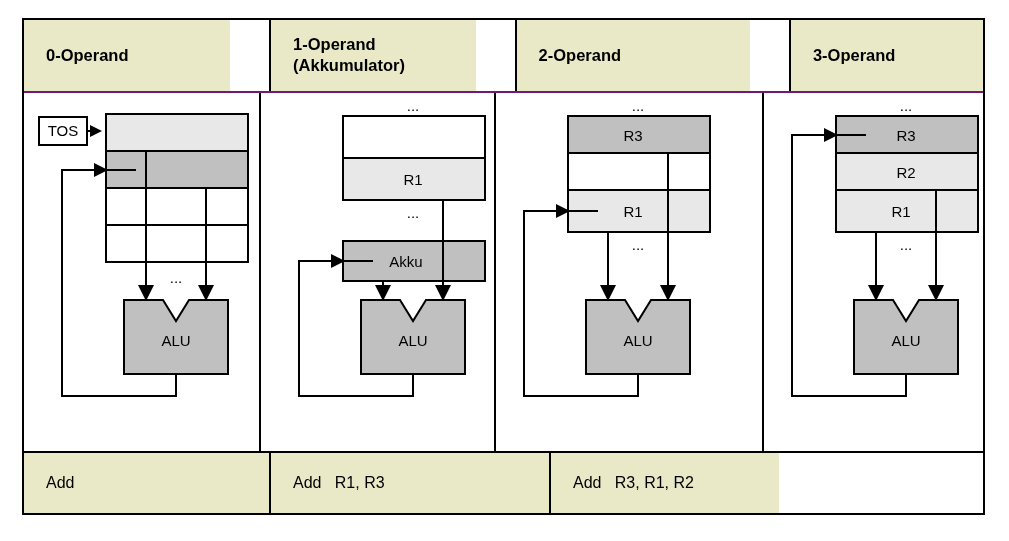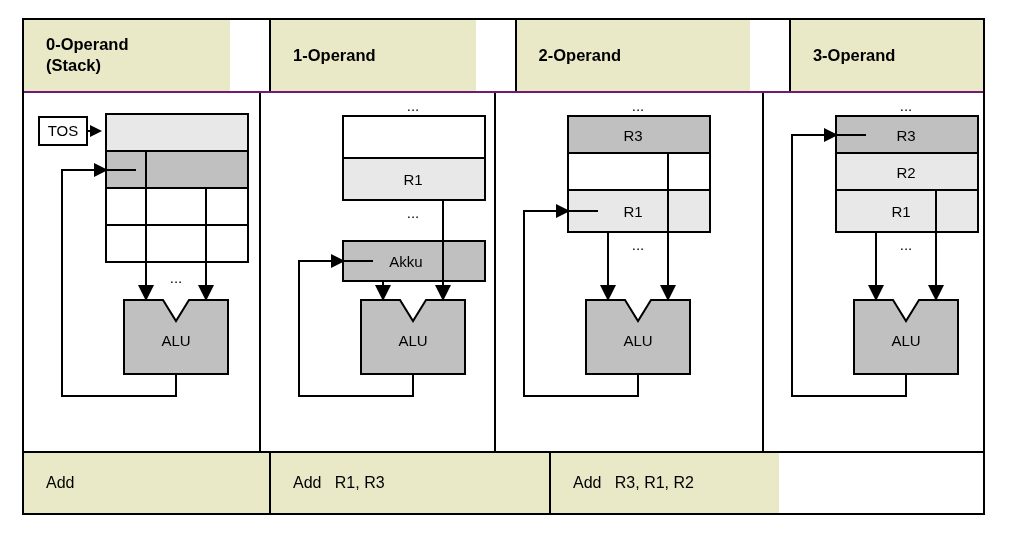--- a/index.html
+++ b/index.html
@@ -93,24 +93,24 @@
 </style>
 </head>
 <body>
 
 <div id="page">
   <div class="table-wrap">
 
     <div class="row row-header">
       <div class="cell c0 hdr">
         <span class="l1">0-Operand</span>
-        <span class="l2">(Stack)</span>
       </div>
       <div class="cell c1 hdr">
         <span class="l1">1-Operand</span>
+        <span class="l2">(Akkumulator)</span>
       </div>
       <div class="cell c2 hdr">
         <span class="l1">2-Operand</span>
 
       </div>
       <div class="cell c3 hdr">
         <span class="l1">3-Operand</span>
 
       </div>
     </div>

